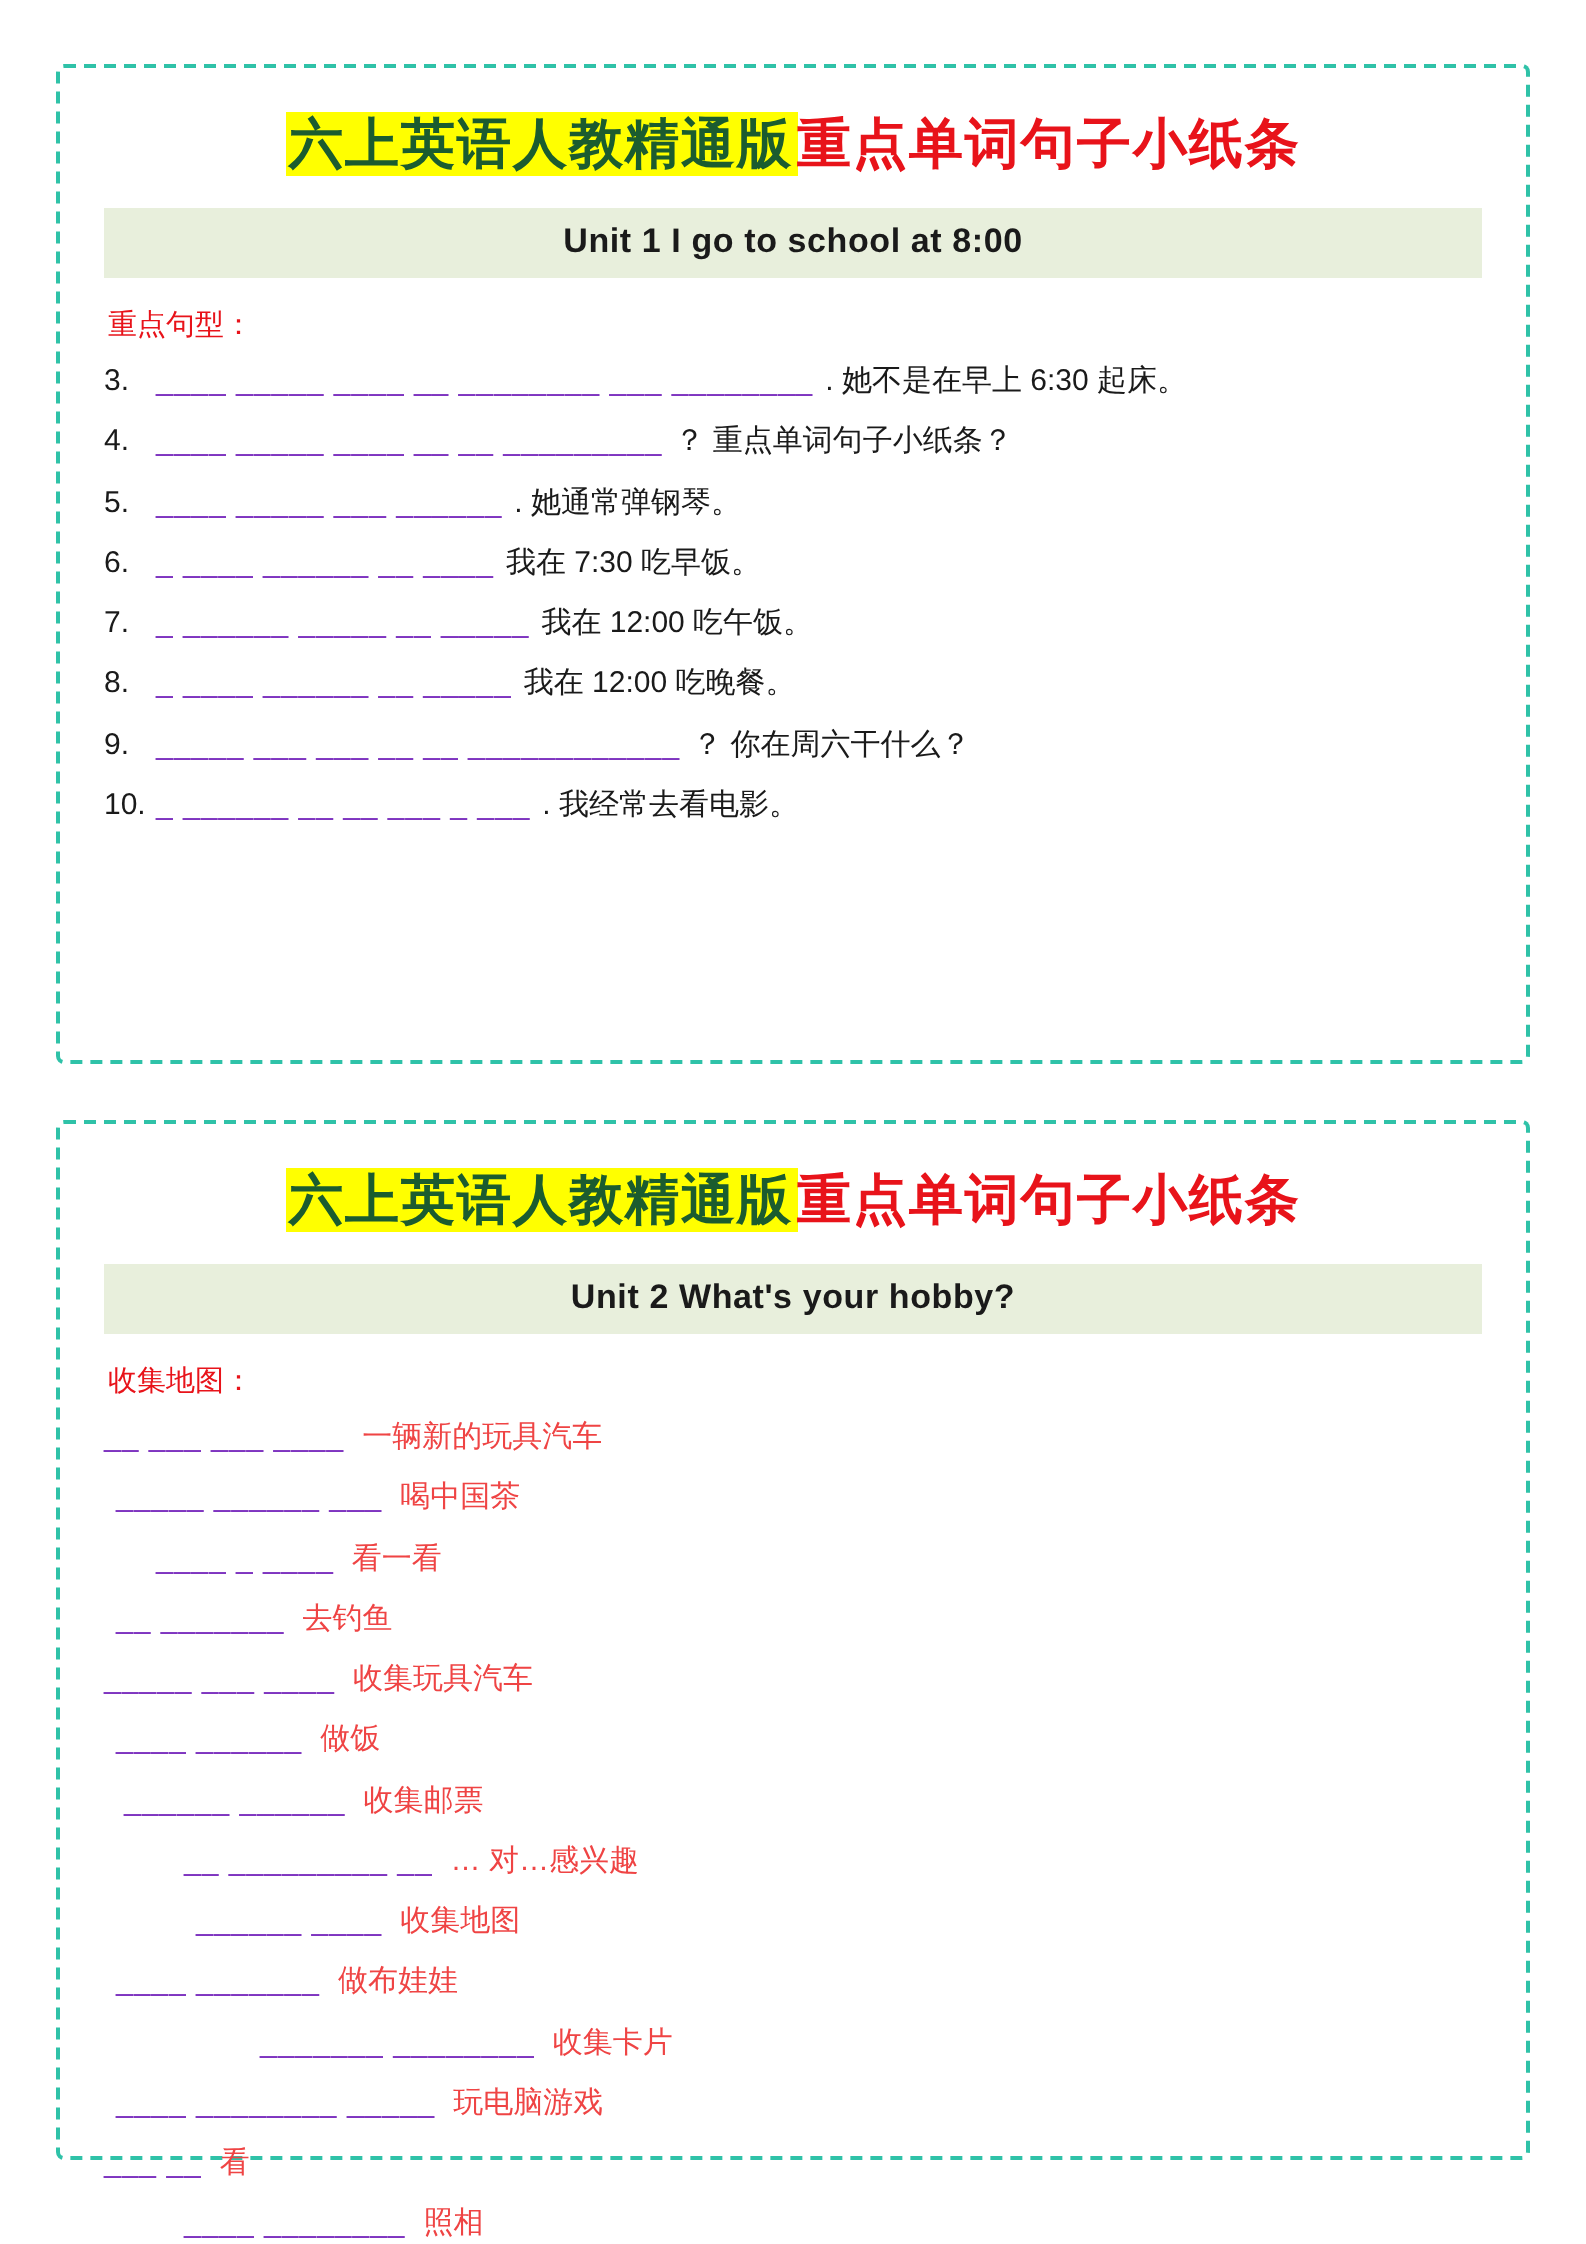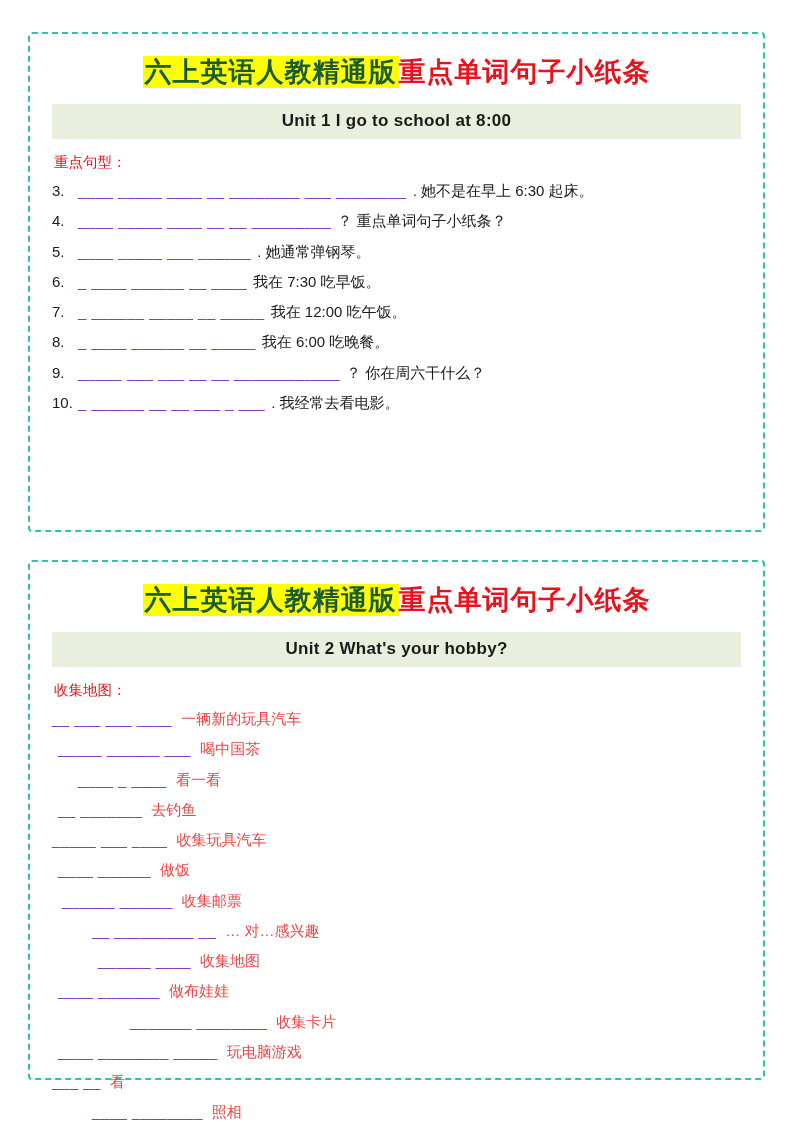--- a/index.html
+++ b/index.html
@@ -156,21 +156,21 @@
         <span class="tail">我在 7:30 吃早饭。</span>
       </li>
       <li class="sent-row">
         <span class="sent-num">7.</span>
         <span class="blanks">_ ______ _____ __ _____</span>
         <span class="tail">我在 12:00 吃午饭。</span>
       </li>
       <li class="sent-row">
         <span class="sent-num">8.</span>
         <span class="blanks">_ ____ ______ __ _____</span>
-        <span class="tail">我在 6:00 吃晚餐。</span>
+        <span class="tail">我在 12:00 吃晚餐。</span>
       </li>
       <li class="sent-row">
         <span class="sent-num">9.</span>
         <span class="blanks">_____ ___ ___ __ __ ____________</span>
         <span class="tail">？ 你在周六干什么？</span>
       </li>
       <li class="sent-row">
         <span class="sent-num">10.</span>
         <span class="blanks">_ ______ __ __ ___ _ ___</span>
         <span class="tail">. 我经常去看电影。</span>

